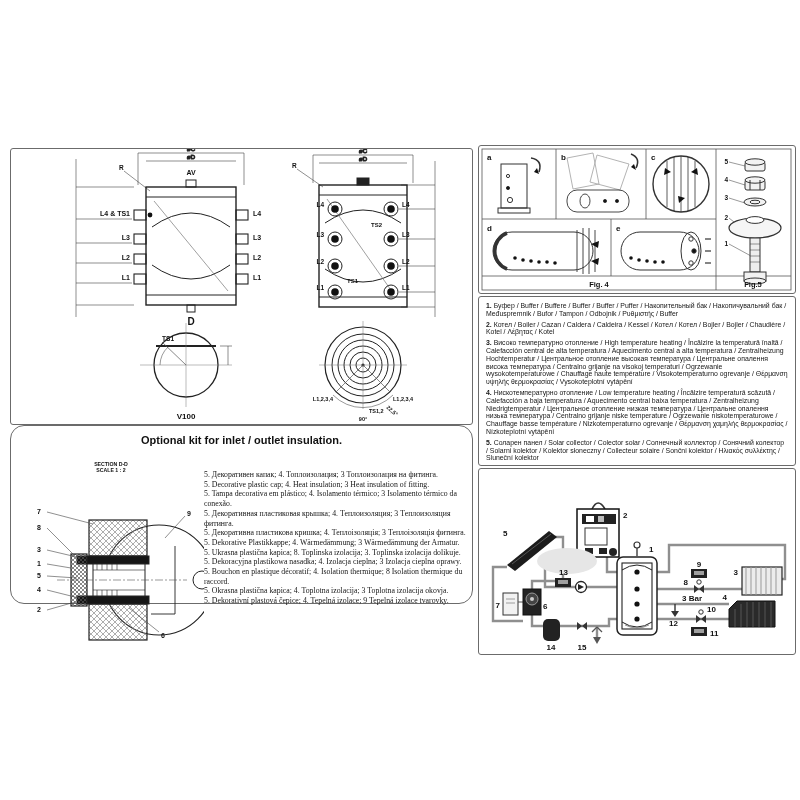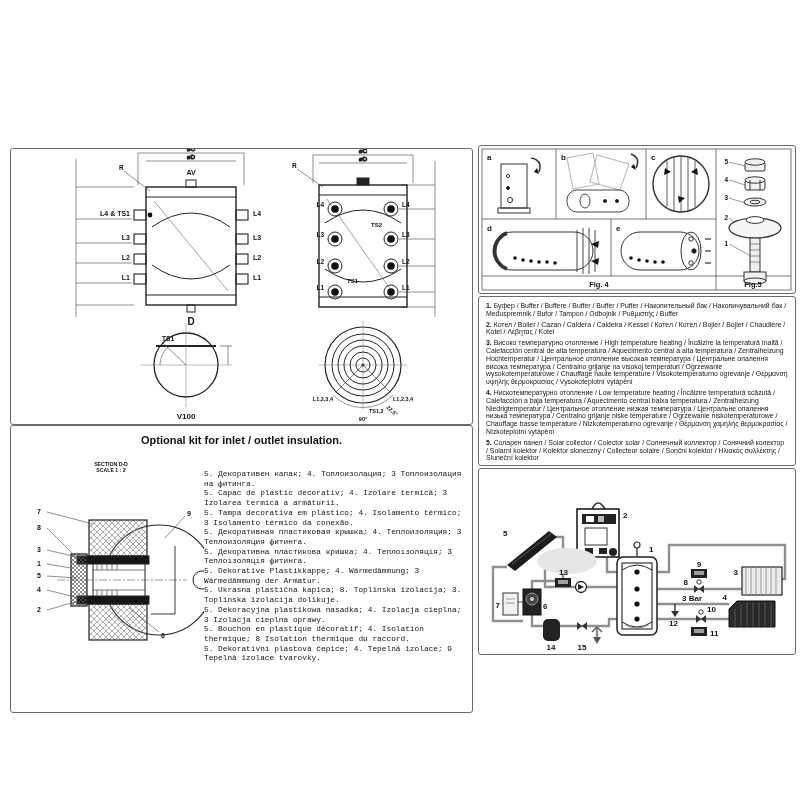--- a/index.html
+++ b/index.html
@@ -1,25 +1,25 @@
 <!DOCTYPE html>
 <html><head>
 <meta charset="utf-8">
 <style>
   html,body{margin:0;padding:0;background:#fff;}
   #page{position:relative;width:800px;height:800px;background:#fff;font-family:"Liberation Sans",sans-serif;color:#111;overflow:hidden;}
   .panel{position:absolute;border:1px solid #6b6b6b;border-radius:3px;background:#fff;box-sizing:border-box;}
   #panel-tanks{left:10px;top:148px;width:463px;height:277px;}
-  #panel-kit{left:10px;top:425px;width:463px;height:288px;}
+  #panel-kit{left:10px;top:425px;width:463px;height:179px;border-radius:14px;}
   #panel-fig45{left:478px;top:145px;width:318px;height:149px;}
   #panel-legend{left:478px;top:296px;width:318px;height:170px;}
   #panel-schematic{left:478px;top:468px;width:318px;height:187px;}
   svg text{fill:#111;}
   .kit-title{position:absolute;left:0;top:8px;width:100%;text-align:center;font-weight:bold;font-size:11px;}
-  .kit-list{position:absolute;left:193px;top:44px;width:266px;font-family:Liberation Mono, monospace;font-size:7.8px;line-height:9.7px;color:#151515;}
+  .kit-list{position:absolute;left:193px;top:44px;width:266px;font-family:Liberation Serif, serif;font-size:7.8px;line-height:9.7px;color:#151515;}
   .legend-body{position:absolute;left:0;top:0;width:100%;height:100%;padding:5px 7px;box-sizing:border-box;}
   .legend-body p{margin:0 0 3px 0;font-size:6.9px;line-height:7.8px;color:#161616;}
   .legend-body b{font-weight:bold;}
 </style>
 </head>
 <body>
 
 <div id="page">
 
   <div class="panel" id="panel-tanks">
@@ -251,28 +251,29 @@
         <text x="22" y="112" text-anchor="end">1</text>
         <text x="22" y="124" text-anchor="end">5</text>
         <text x="22" y="138" text-anchor="end">4</text>
         <text x="22" y="158" text-anchor="end">2</text>
         <text x="168" y="62">9</text>
         <text x="142" y="184">6</text>
       </g>
     </svg>
     <div class="kit-list">
       <div>5. Декоративен капак; 4. Топлоизолация; 3 Топлоизолация на фитинга.</div>
-      <div>5. Capac de plastic decorativ; 4. Izolare termică; 3 Izolarea termică a armăturii.</div>
+      <div>5. Decorative plastic cap; 4. Heat insulation; 3 Heat insulation of fitting.</div>
       <div>5. Tampa decorativa em plástico; 4. Isolamento térmico; 3 Isolamento térmico da conexão.</div>
       <div>5. Декоративная пластиковая крышка; 4. Теплоизоляция; 3 Теплоизоляция фитинга.</div>
       <div>5. Декоративна пластикова кришка; 4. Теплоізоляція; 3 Теплоізоляція фитинга.</div>
       <div>5. Dekorative Plastikkappe; 4. Wärmedämmung; 3 Wärmedämmung der Armatur.</div>
       <div>5. Ukrasna plastična kapica; 8. Toplinska izolacija; 3. Toplinska izolacija dolikuje.</div>
       <div>5. Dekoracyjna plastikowa nasadka; 4. Izolacja cieplna; 3 Izolacja cieplna oprawy.</div>
       <div>5. Bouchon en plastique décoratif; 4. Isolation thermique; 8 Isolation thermique du raccord.</div>
+      <div>5. Okrasna plastična kapica; 4. Toplotna izolacija; 3 Toplotna izolacija okovja.</div>
       <div>5. Dekorativní plastová čepice; 4. Tepelná izolace; 9 Tepelná izolace tvarovky.</div>
     </div>
   </div>
 
   <div class="panel" id="panel-fig45">
     <svg width="316" height="147" viewBox="0 0 316 147">
       <g fill="none" stroke="#555" stroke-width="0.8">
         <rect x="3" y="3" width="309" height="141"></rect>
         <line x1="237" y1="3" x2="237" y2="144"></line>
         <line x1="3" y1="130" x2="312" y2="130"></line>

